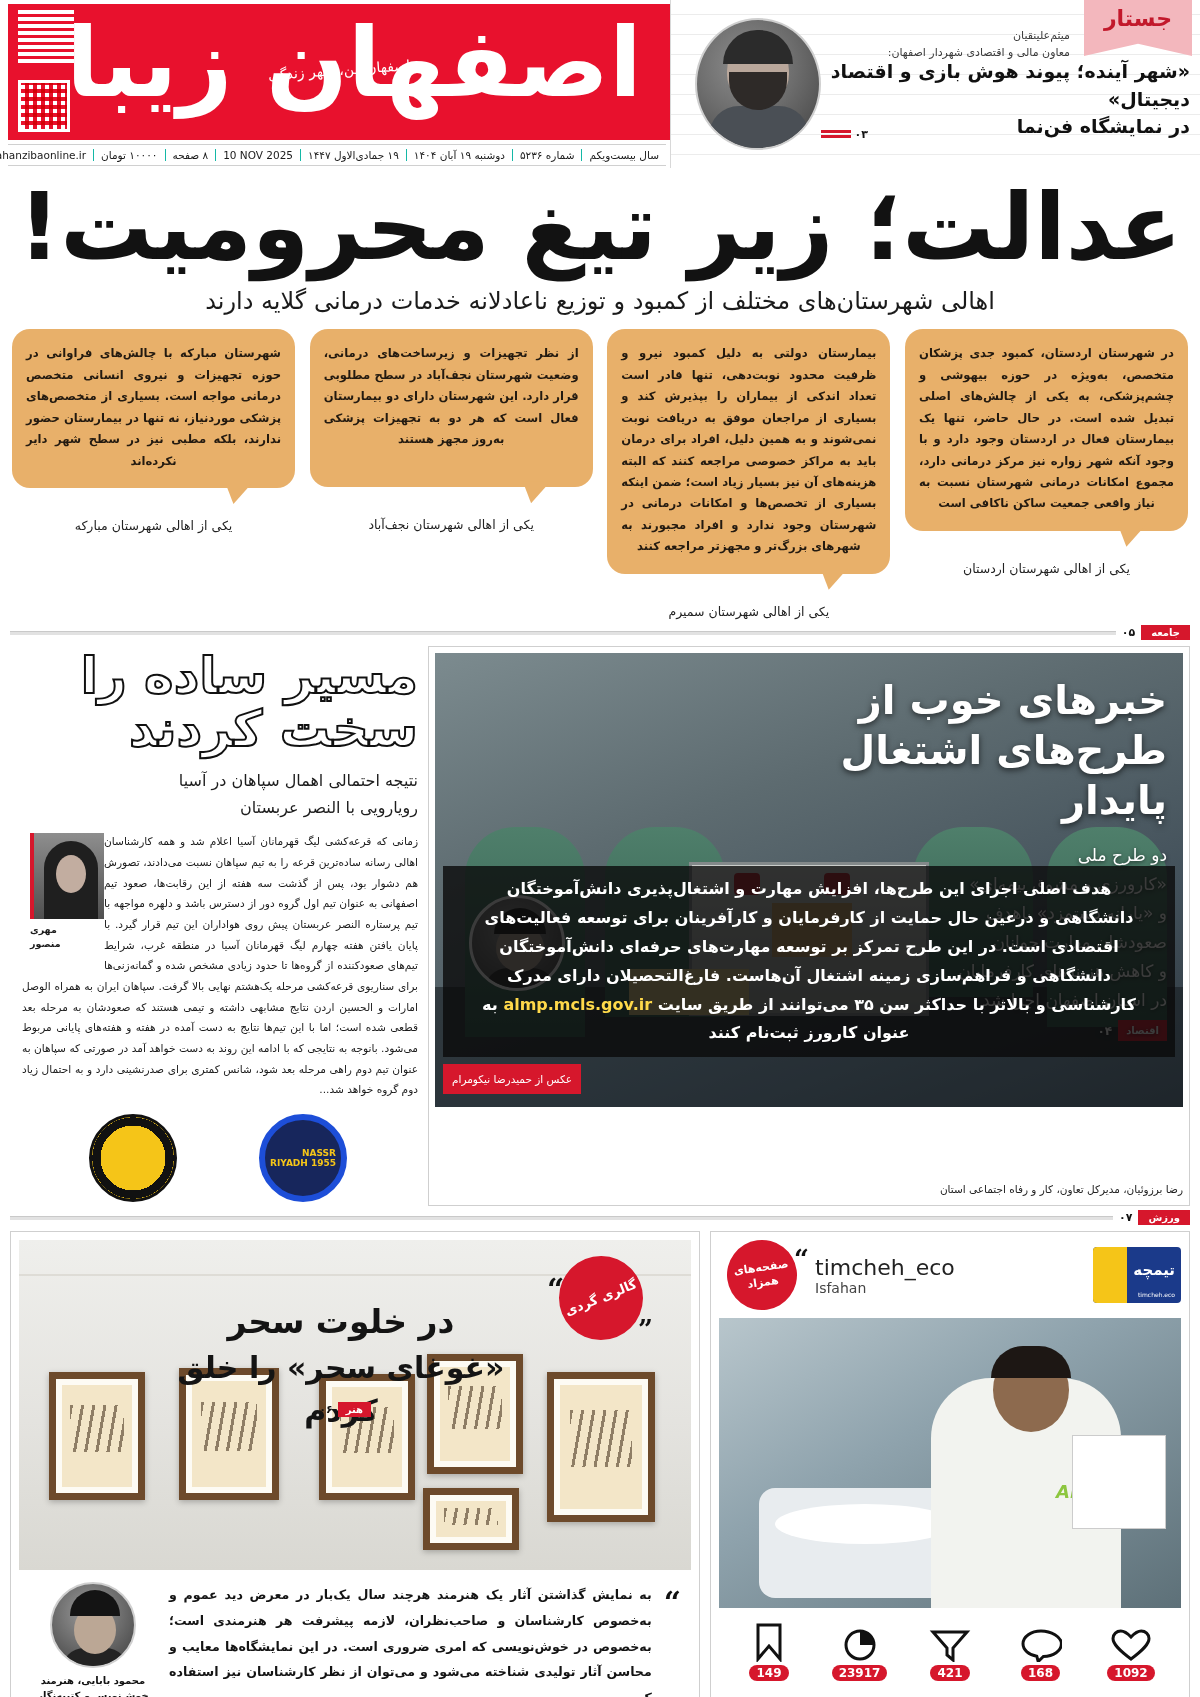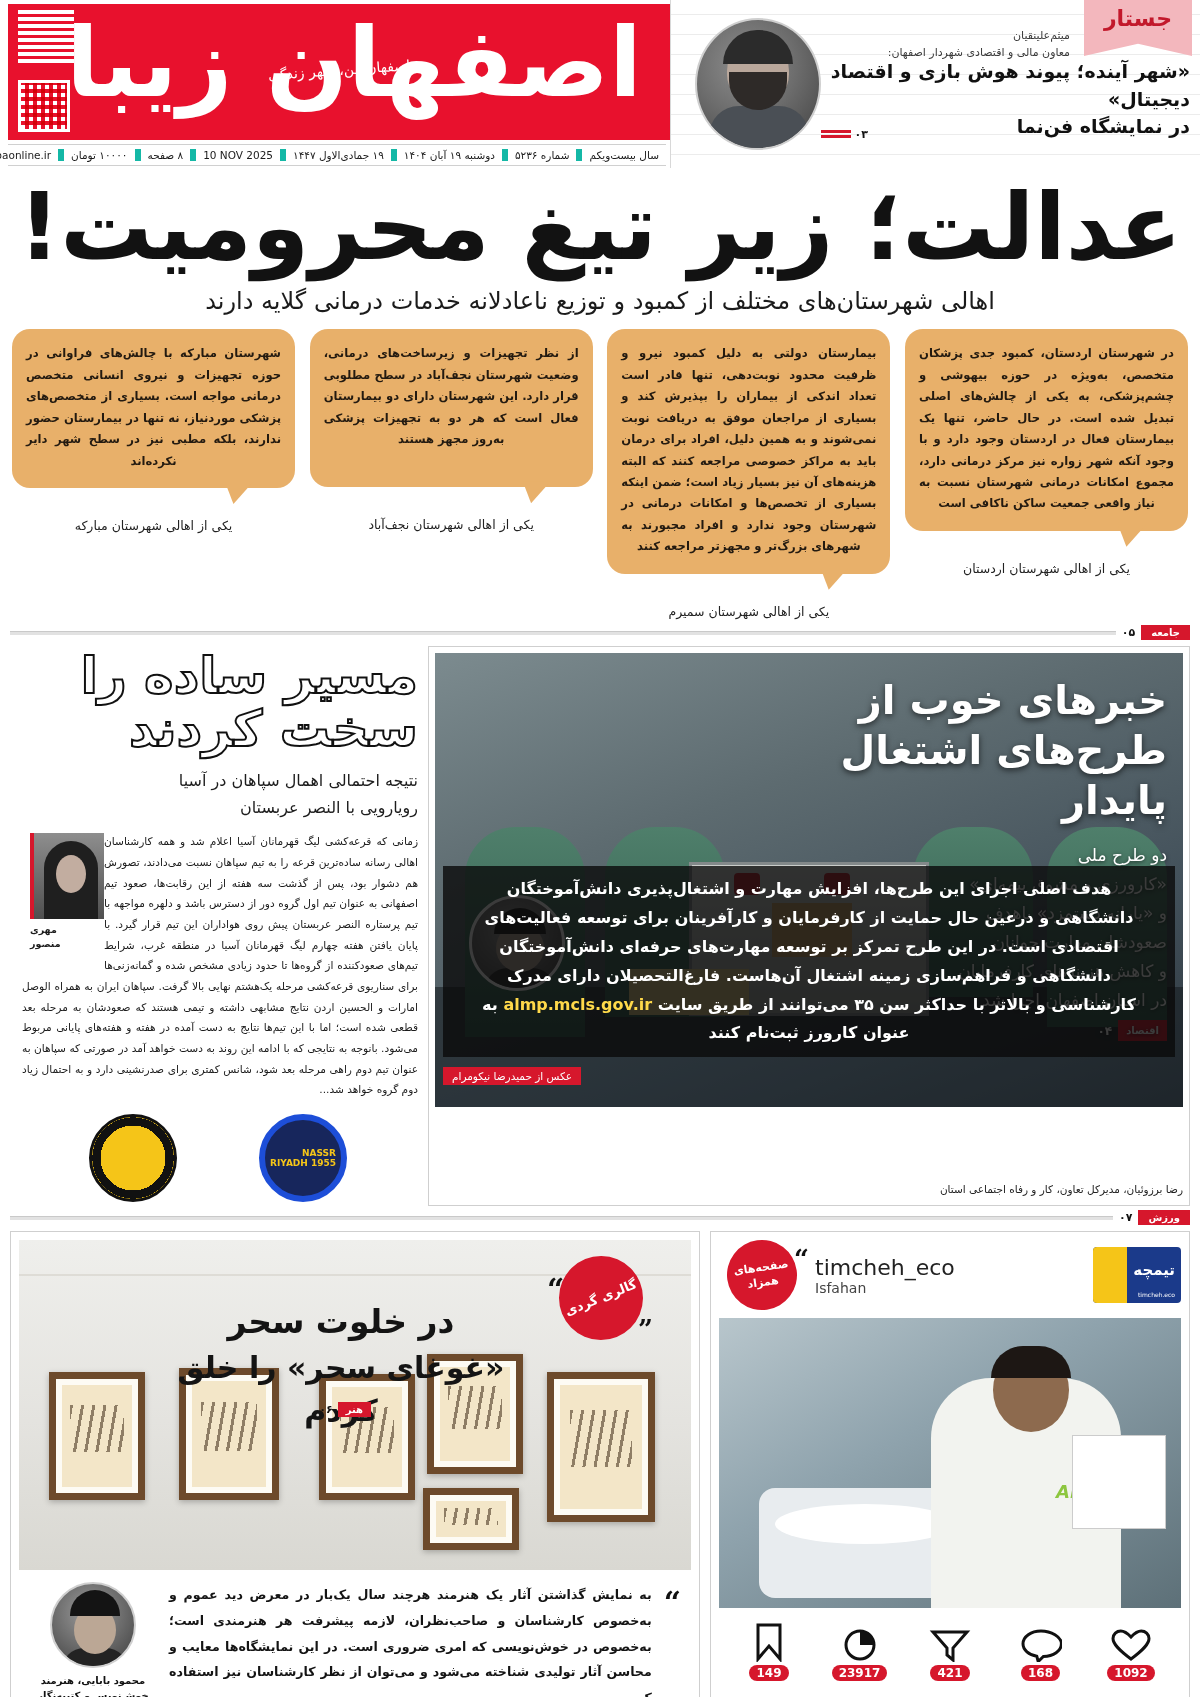--- a/index.html
+++ b/index.html
@@ -104,21 +104,21 @@
       repeating-linear-gradient(90deg,#fff 0 4px,#e8112d 4px 8px);
     background-blend-mode:multiply;
     border:3px solid #fff;
   }
   .infobar {
     position:absolute; right:4px; bottom:2px; width:658px; height:22px;
     border-top:1px solid #d0d0d0; border-bottom:1px solid #d0d0d0;
     display:flex; flex-direction:row; align-items:center; justify-content:flex-start;
     font-size:10.5px; color:#1a1a1a;
   }
-  .infobar span { padding:0 7px; border-left:6px solid #14b8a6; white-space:nowrap; }
+  .infobar span { padding:0 7px; border-left:1px solid #14b8a6; white-space:nowrap; }
   .infobar span:last-child { border-left:none; }
   .infobar .lat { direction:ltr; }
 
   
   .lead { width:1200px; position:relative; padding-top:4px; }
   .lead-title {
     text-align:center; font-size:92px; font-weight:bold; line-height:1.08;
     letter-spacing:-2px; color:#121212; margin:6px 0 0;
   }
   .lead-sub {
@@ -195,22 +195,22 @@
   .emp-deck .tagrow { display:flex; align-items:center; gap:6px; justify-content:flex-start; margin-top:6px; direction:rtl; }
   .emp-deck .pill { background:#d6172c; color:#fff; font-size:10px; font-weight:bold; padding:2px 8px; }
   .emp-deck .pn { font-size:12px; font-weight:bold; }
   .emp-caption {
     position:absolute; left:8px; right:8px; bottom:50px;
     background:rgba(10,10,10,.80); color:#fff; padding:9px 28px;
     font-size:16px; line-height:1.8; font-weight:bold; text-align:center;
   }
   .emp-caption .sitelink { color:#ffd94a; direction:ltr; display:inline-block; }
   .emp-credit {
-    position:absolute; left:8px; bottom:22px;
-    background:#d6172c; color:#fff; font-size:10.5px; padding:3px 9px;
+    position:absolute; left:8px; bottom:13px;
+    background:#d6172c; color:#fff; font-size:10.5px; padding:9px 9px;
   }
   .emp-source {
     position:absolute; right:6px; bottom:10px; font-size:10.5px; color:#222;
   }
   .emp-avatar {
     position:absolute; left:34px; bottom:116px; width:96px; height:96px;
     border-radius:50%; overflow:hidden; border:3px solid #fff;
     background:radial-gradient(circle at 45% 35%, #9a9a9a, #3c3c3c);
   }
   .emp-avatar .h { position:absolute; left:22px; top:10px; width:52px; height:26px; border-radius:26px 26px 0 0; background:#1d1d1d; }

